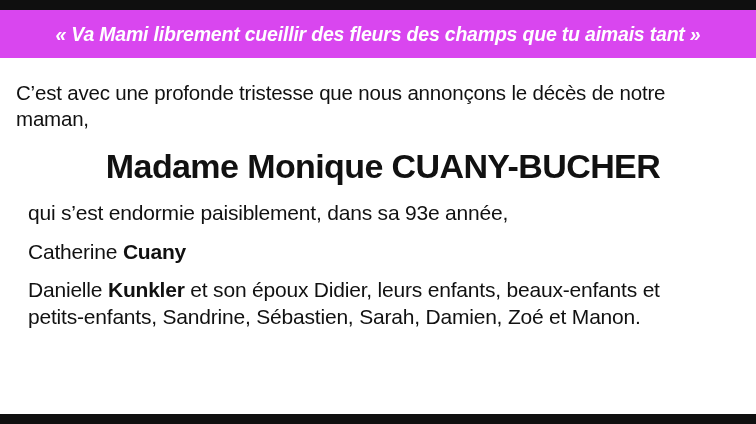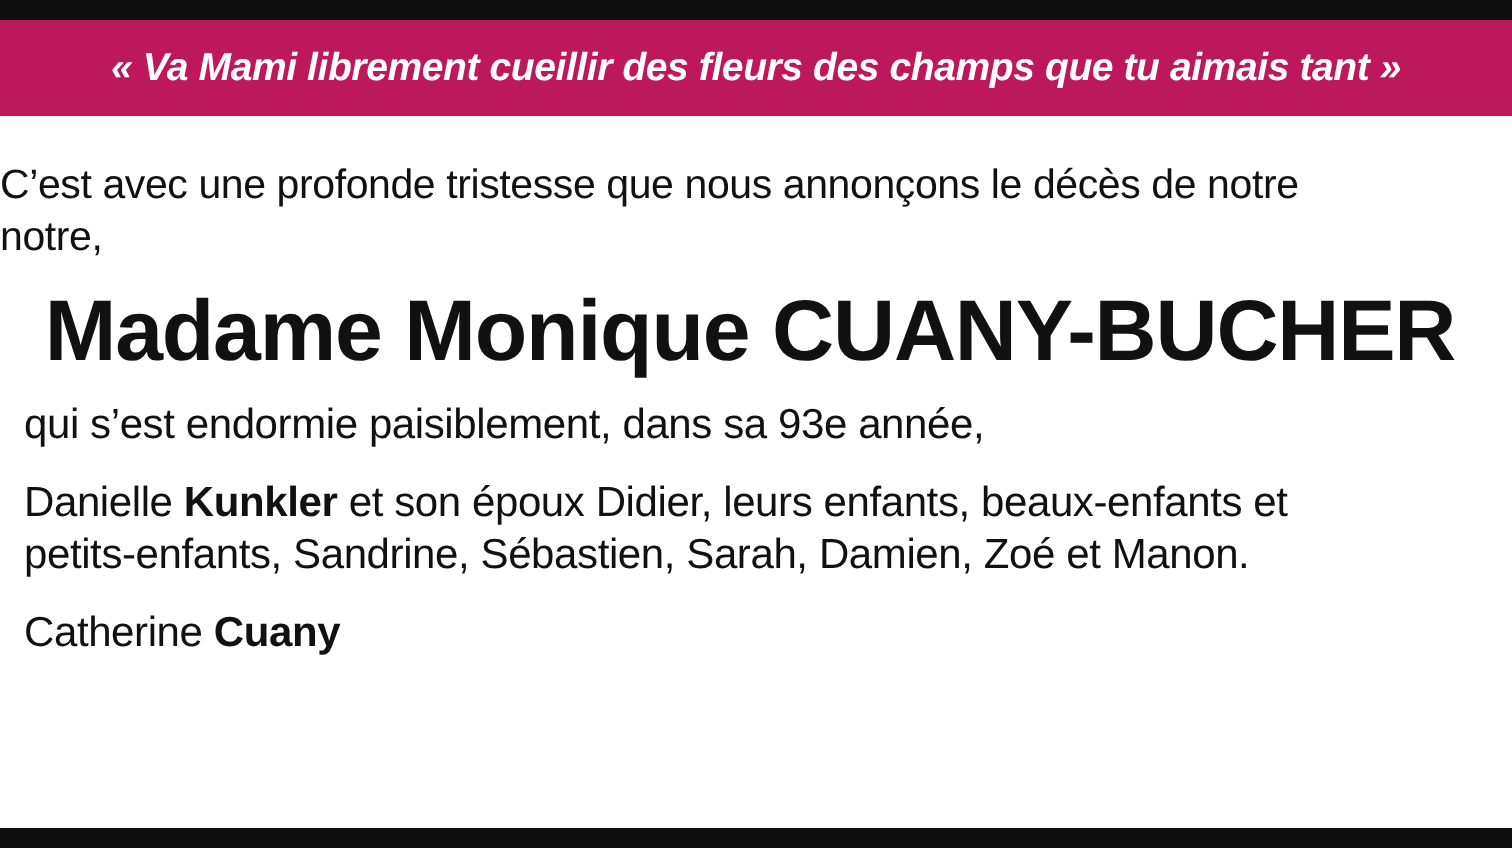--- a/index.html
+++ b/index.html
@@ -34,54 +34,54 @@
   .band-bottom {
     bottom: 0;
     height: 10px;
   }
   .epigraph-bar {
     position: absolute;
     top: 10px;
     left: 0;
     right: 0;
     height: 48px;
-    background: #be185d;
+    background: #d946ef;
     display: flex;
     align-items: center;
     justify-content: center;
   }
   .epigraph-text {
     color: #ffffff;
     font-style: italic;
     font-weight: bold;
     font-size: 19.5px;
     letter-spacing: -0.2px;
     white-space: nowrap;
   }
   .body-area {
     position: absolute;
     top: 58px;
     left: 0;
     right: 0;
     bottom: 10px;
-    padding: 22px 6px 0 0;
+    padding: 22px 6px 0 16px;
     box-sizing: border-box;
   }
   .intro {
     font-size: 20.5px;
     line-height: 26px;
     letter-spacing: -0.2px;
     margin: 0 0 14px 0;
   }
   .intro .l2 {
     display: block;
   }
   .deceased-name {
     text-align: center;
-    font-size: 43px;
+    font-size: 34px;
     font-weight: bold;
     letter-spacing: -0.6px;
     margin: 0 0 14px 0;
     line-height: 40px;
   }
   .detail-line {
     font-size: 21px;
     line-height: 26.5px;
     letter-spacing: -0.2px;
     margin: 12px;
@@ -101,33 +101,33 @@
   <div class="band band-top"></div>
 
   <div class="epigraph-bar">
     <span class="epigraph-text">« Va Mami librement cueillir des fleurs des champs que tu aimais tant »</span>
   </div>
 
   <div class="body-area">
 
     <p class="intro">
       <span>C’est avec une profonde tristesse que nous annonçons le décès de notre</span>
-      <span class="l2">notre,</span>
+      <span class="l2">maman,</span>
     </p>
 
     <p class="deceased-name">Madame Monique CUANY-BUCHER</p>
 
     <p class="detail-line">qui s’est endormie paisiblement, dans sa 93e année,</p>
 
     <p class="detail-line">
-      <span>Danielle </span><b>Kunkler</b><span> et son époux Didier, leurs enfants, beaux-enfants et</span>
-      <span class="wrap2">petits-enfants, Sandrine, Sébastien, Sarah, Damien, Zoé et Manon.</span>
+      <span>Catherine </span><b>Cuany</b>
     </p>
 
     <p class="detail-line">
-      <span>Catherine </span><b>Cuany</b>
+      <span>Danielle </span><b>Kunkler</b><span> et son époux Didier, leurs enfants, beaux-enfants et</span>
+      <span class="wrap2">petits-enfants, Sandrine, Sébastien, Sarah, Damien, Zoé et Manon.</span>
     </p>
 
 
   </div>
 
   <div class="band band-bottom"></div>
 </div>
 
 </body></html>

